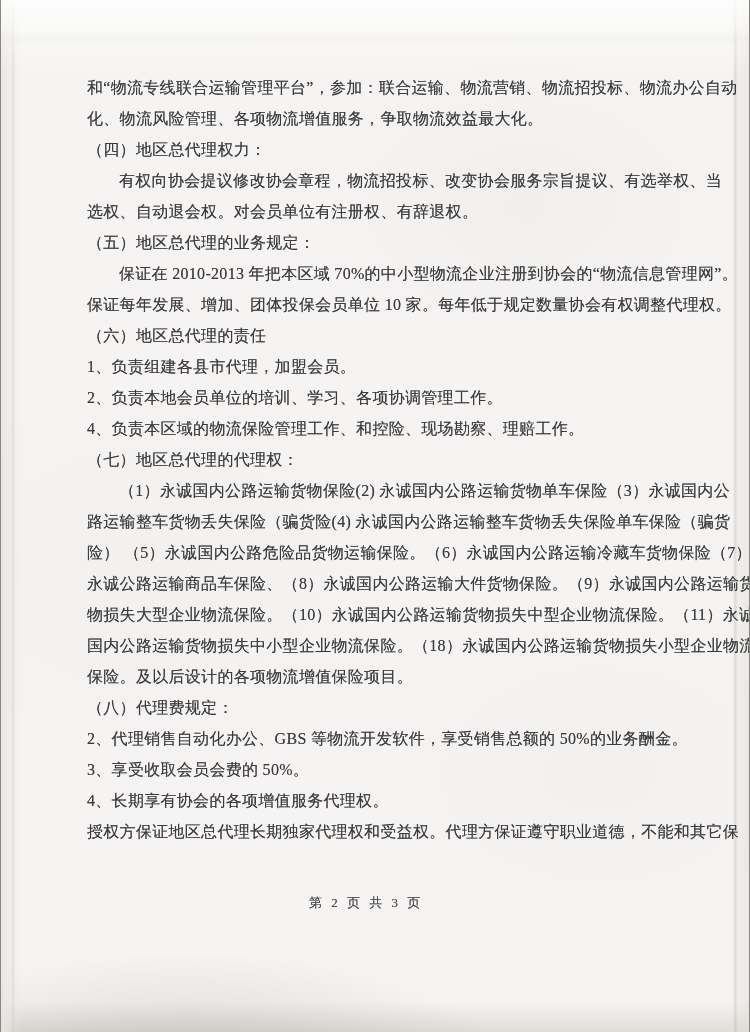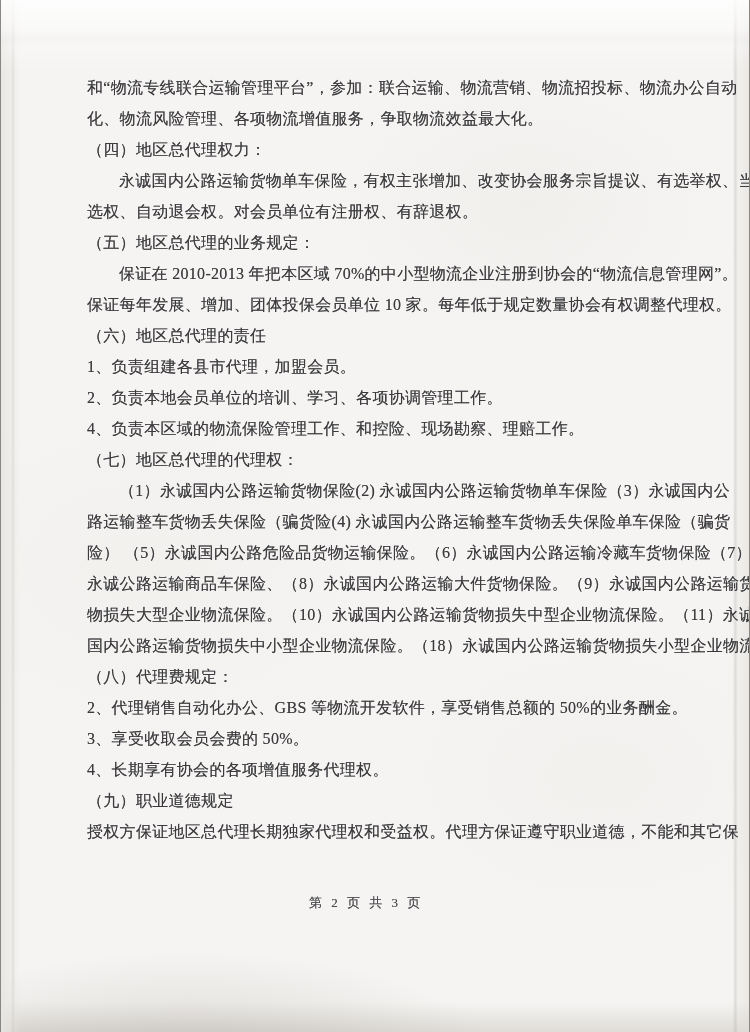--- a/index.html
+++ b/index.html
@@ -75,37 +75,37 @@
   }
 </style>
 </head>
 <body>
 
 <div class="scan">
   <div class="doc-body">
       <div class="line">和“物流专线联合运输管理平台”，参加：联合运输、物流营销、物流招投标、物流办公自动</div>
       <div class="line">化、物流风险管理、各项物流增值服务，争取物流效益最大化。</div>
       <div class="line">（四）地区总代理权力：</div>
-      <div class="line indent">永诚国内公路运输货物单车保险，有权主张增加、改变协会服务宗旨提议、有选举权、当</div>
+      <div class="line indent">有权向协会提议修改协会章程，物流招投标、改变协会服务宗旨提议、有选举权、当</div>
       <div class="line">选权、自动退会权。对会员单位有注册权、有辞退权。</div>
       <div class="line">（五）地区总代理的业务规定：</div>
       <div class="line indent">保证在 2010-2013 年把本区域 70%的中小型物流企业注册到协会的“物流信息管理网”。</div>
       <div class="line">保证每年发展、增加、团体投保会员单位 10 家。每年低于规定数量协会有权调整代理权。</div>
       <div class="line">（六）地区总代理的责任</div>
       <div class="line">1、负责组建各县市代理，加盟会员。</div>
       <div class="line">2、负责本地会员单位的培训、学习、各项协调管理工作。</div>
       <div class="line">4、负责本区域的物流保险管理工作、和控险、现场勘察、理赔工作。</div>
       <div class="line">（七）地区总代理的代理权：</div>
       <div class="line indent">（1）永诚国内公路运输货物保险(2) 永诚国内公路运输货物单车保险（3）永诚国内公</div>
       <div class="line">路运输整车货物丢失保险（骗货险(4) 永诚国内公路运输整车货物丢失保险单车保险（骗货</div>
       <div class="line">险） （5）永诚国内公路危险品货物运输保险。（6）永诚国内公路运输冷藏车货物保险（7）</div>
       <div class="line">永诚公路运输商品车保险、（8）永诚国内公路运输大件货物保险。（9）永诚国内公路运输货</div>
       <div class="line">物损失大型企业物流保险。（10）永诚国内公路运输货物损失中型企业物流保险。（11）永诚</div>
       <div class="line">国内公路运输货物损失中小型企业物流保险。（18）永诚国内公路运输货物损失小型企业物流</div>
+      <div class="line">保险。及以后设计的各项物流增值保险项目。</div>
       <div class="line">（八）代理费规定：</div>
       <div class="line">2、代理销售自动化办公、GBS 等物流开发软件，享受销售总额的 50%的业务酬金。</div>
       <div class="line">3、享受收取会员会费的 50%。</div>
       <div class="line">4、长期享有协会的各项增值服务代理权。</div>
-      <div class="line">（九）职业道德规定</div>
       <div class="line">授权方保证地区总代理长期独家代理权和受益权。代理方保证遵守职业道德，不能和其它保</div>
     </div>
   <div class="footer">第 2 页 共 3 页</div>
 </div>
 
 </body></html>

